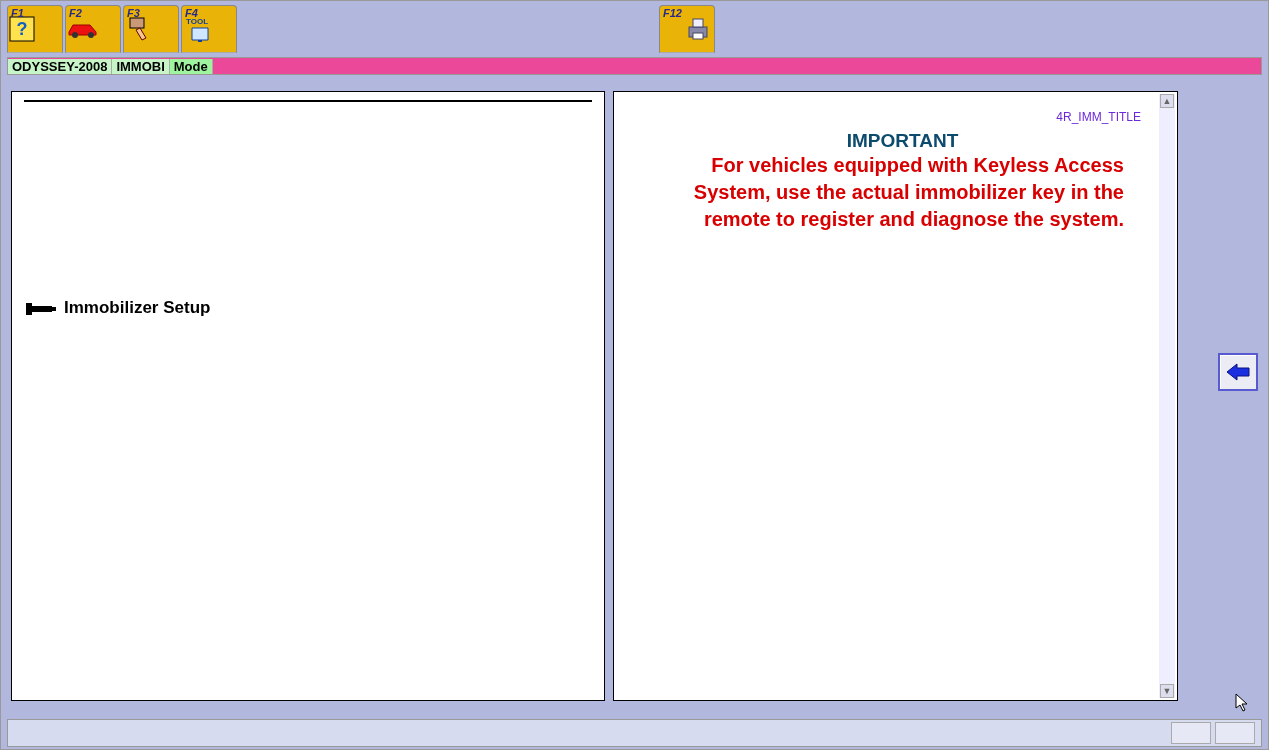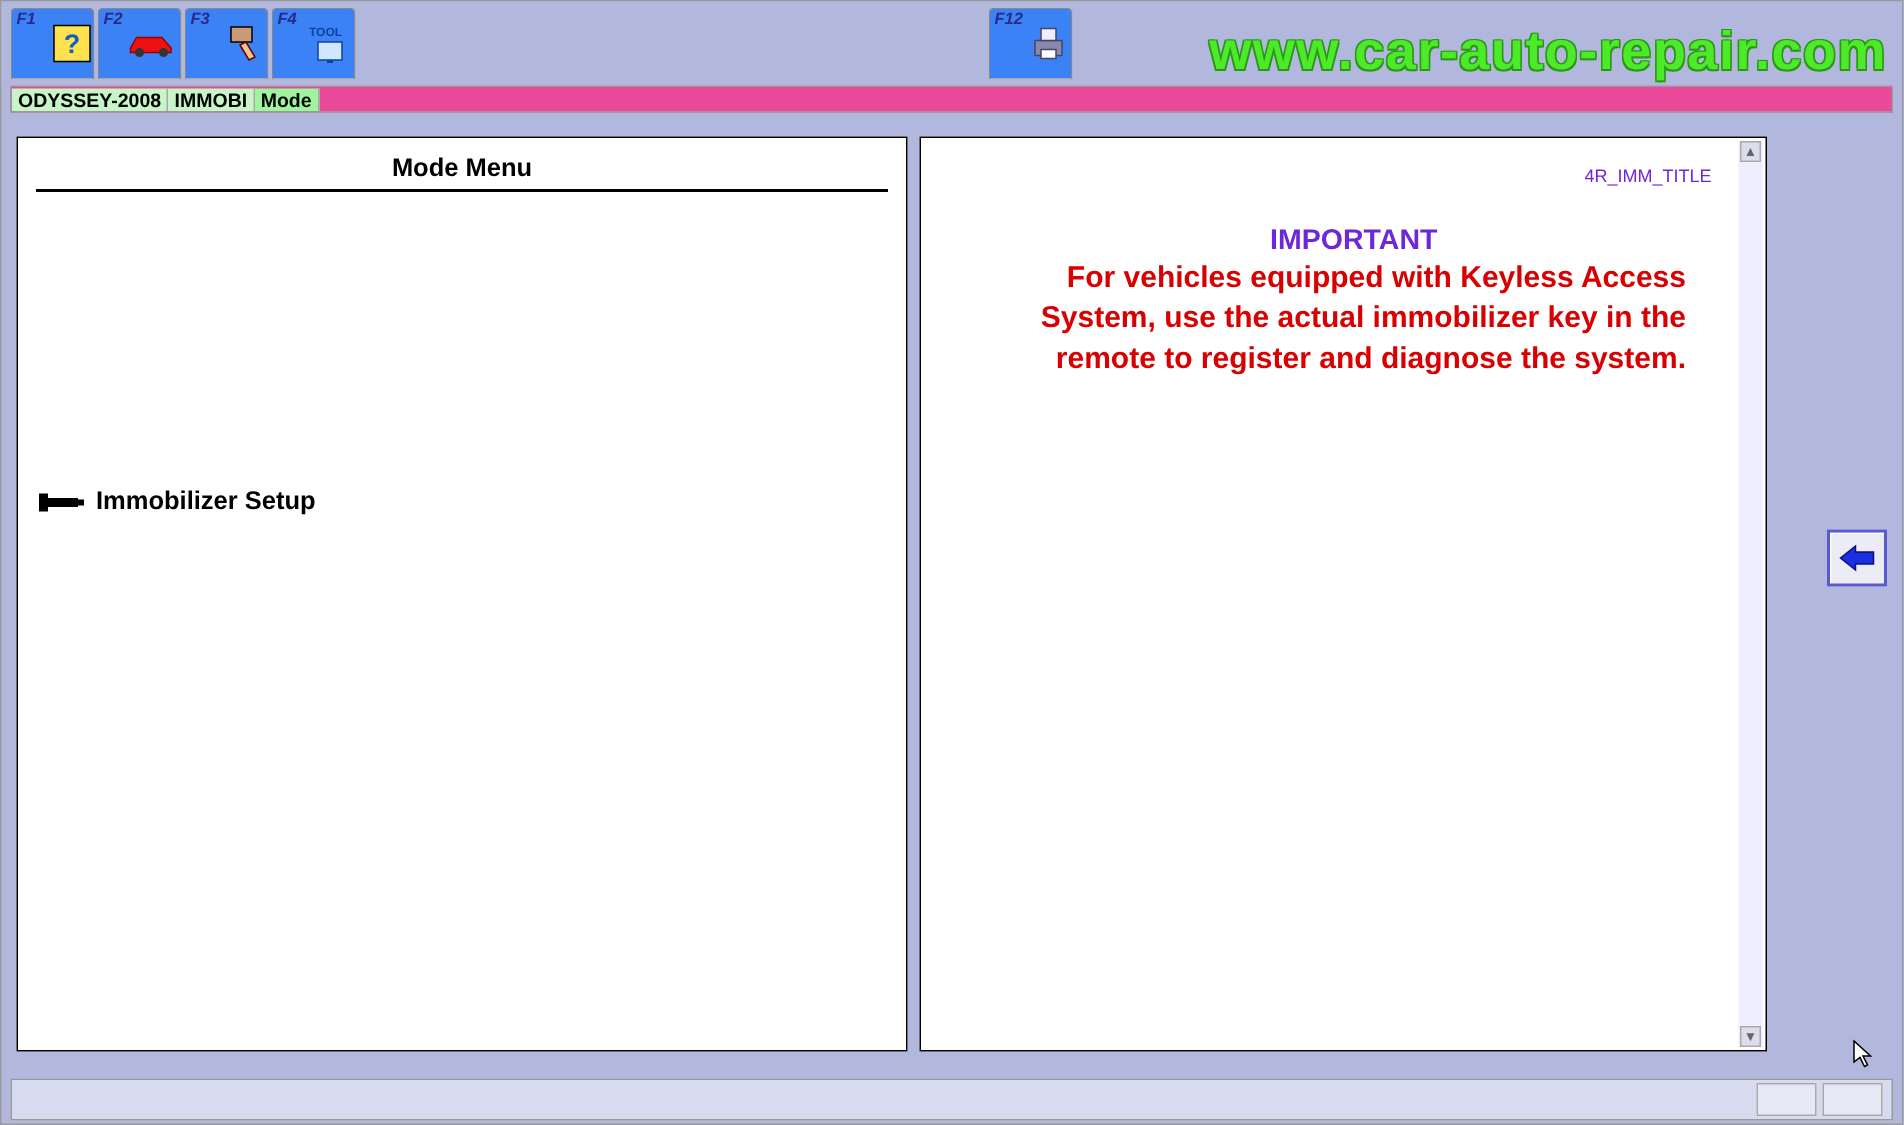--- a/index.html
+++ b/index.html
@@ -24,29 +24,29 @@
     height: 56px;
     background: #b2b7de;
     display: flex;
     align-items: flex-start;
     padding: 4px 6px 0 6px;
     position: relative;
   }
   .tool-btn {
     width: 56px;
     height: 48px;
-    background: #3b82f6;
+    background: #eab308;
     border: 1px solid #888;
     border-bottom: 1px solid #aaa;
     margin-right: 2px;
     position: relative;
     border-radius: 4px 4px 0 0;
     display: flex;
     align-items: center;
-    justify-content: flex-end;
+    justify-content: flex-start;
     cursor: pointer;
   }
   .tool-btn .fkey {
     position: absolute;
     top: 1px;
     left: 3px;
     font-size: 11px;
     font-style: italic;
     font-weight: bold;
     color: #2a2a88;
@@ -143,25 +143,25 @@
     position: relative;
   }
   .code-label {
     position: absolute;
     top: 18px;
     right: 36px;
     font-size: 12px;
     color: #6d28d9;
   }
   .important-title {
-    color: #6d28d9;
+    color: #0c4a6e;
     font-weight: bold;
     font-size: 19px;
     text-align: center;
-    margin-top: 48px;
+    margin-top: 28px;
   }
   .important-body {
     color: #d80000;
     font-weight: bold;
     font-size: 20px;
     line-height: 1.35;
     max-width: 480px;
     text-align: right;
   }
   .scrollbar {
@@ -268,33 +268,31 @@
       </svg>
     </div>
     <div class="tool-btn f12">
       <span class="fkey">F12</span>
       <svg width="30" height="28" viewBox="0 0 30 28">
         <rect x="6" y="12" width="18" height="10" fill="#88a" stroke="#446"></rect>
         <rect x="10" y="4" width="10" height="8" fill="#eef" stroke="#446"></rect>
         <rect x="10" y="18" width="10" height="6" fill="#fff" stroke="#446"></rect>
       </svg>
     </div>
-    <div class="watermark">www.car-auto-repair.com</div>
   </div>
 
   <div class="breadcrumb">
     <span class="crumb">ODYSSEY-2008</span>
     <span class="crumb">IMMOBI</span>
     <span class="crumb last">Mode</span>
   </div>
 
   <div class="main">
 
     <div class="panel panel-left">
-      <div class="mode-title">Mode Menu</div>
       <div class="mode-underline"></div>
       <div class="menu-item">
         <span class="hand-icon">
           <svg width="34" height="22" viewBox="0 0 34 22">
             <rect x="2" y="5" width="6" height="12" fill="#000"></rect>
             <rect x="8" y="8" width="20" height="6" fill="#000"></rect>
             <rect x="28" y="9" width="4" height="4" fill="#000"></rect>
           </svg>
         </span>
         <span class="menu-item-label">Immobilizer Setup</span>

